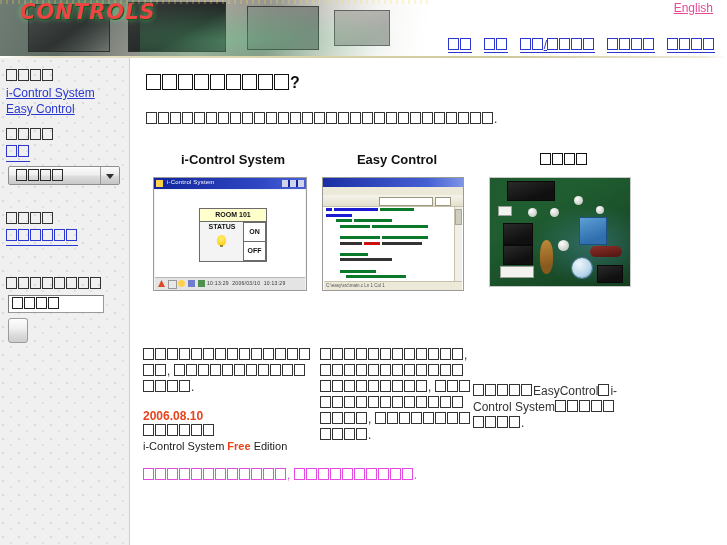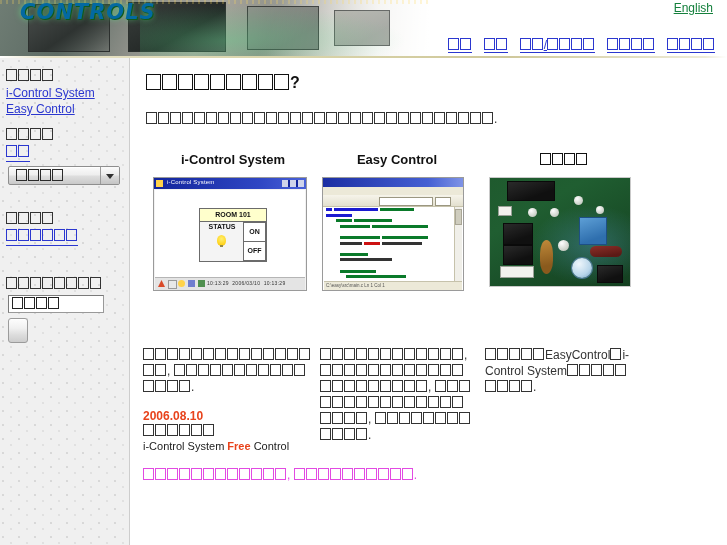--- a/index.html
+++ b/index.html
@@ -85,30 +85,30 @@
     letter-spacing: 1px;
     color: #e9ef2e;
     text-shadow: 1px 1px 0 #4c5a10, 0 0 5px rgba(255,255,120,.65);
   }
   #banner .logo .l2 {
     display: block;
     margin-left: 14px;
     margin-top: 1px;
     font-size: 21px;
     letter-spacing: 1px;
-    color: #0369a1;
+    color: #ef4444;
     text-shadow: 1px 1px 0 #105a1c, 0 0 6px rgba(100,255,140,.6);
   }
 
   
   #english-link {
     position: absolute;
     right: 14px; top: 1px;
     font-size: 12px;
-    color: #15803d;
+    color: #ec4899;
     text-decoration: underline;
     cursor: pointer;
   }
 
   
   #navbar {
     position: absolute;
     left: 0; top: 38px;
     width: 727px;
     height: 20px;
@@ -442,21 +442,21 @@
   }
   .pcbshot .lbl {
     position:absolute; font-size:5px; color:#dfe6d8; letter-spacing:.3px; font-family:"Liberation Sans",sans-serif;
   }
 
   
   #bodytexts { position: relative; margin-top: 6px; }
   .btxt { position: absolute; top: 0; font-size: 12px; line-height: 16px; color: #333333; }
   .btxt.b1 { left: 6px;   width: 172px; }
   .btxt.b2 { left: 183px; width: 155px; }
-  .btxt.b3 { left: 348px; width: 150px; }
+  .btxt.b3 { left: 336px; width: 150px; margin-top: 36px; }
 
   .newsdate { color: #e8431c; font-weight: bold; font-size: 12px; line-height: 16px; margin-top: 13px; }
   .newsline { color: #333333; font-size: 12px; line-height: 15px; }
   .newsprod { color: #222222; font-size: 11px; line-height: 15px; }
   .newsprod .free { color: #e8431c; font-weight: bold; }
 
   #footnote {
     position: absolute;
     left: 12px; top: 409px;
     font-size: 12px;
@@ -616,21 +616,21 @@
       </div>
     </div>
   </div>
 
   <div id="bodytexts">
     <div class="btxt b1">
       <div id="b1p"><span class="tofu"></span><span class="tofu"></span><span class="tofu"></span><span class="tofu"></span><span class="tofu"></span><span class="tofu"></span><span class="tofu"></span><span class="tofu"></span><span class="tofu"></span><span class="tofu"></span><span class="tofu"></span><span class="tofu"></span><span class="tofu"></span><span class="tofu"></span><span class="tofu"></span><span class="tofu"></span>, <span class="tofu"></span><span class="tofu"></span><span class="tofu"></span><span class="tofu"></span><span class="tofu"></span><span class="tofu"></span><span class="tofu"></span><span class="tofu"></span><span class="tofu"></span><span class="tofu"></span><span class="tofu"></span><span class="tofu"></span><span class="tofu"></span><span class="tofu"></span><span class="tofu"></span>.</div>
       <div class="newsdate">2006.08.10</div>
       <div class="newsline"><span class="tofu"></span><span class="tofu"></span><span class="tofu"></span><span class="tofu"></span><span class="tofu"></span><span class="tofu"></span></div>
       <div class="newsprod">
-        <span>i-Control System </span><span class="free">Free</span><span> Control</span>
+        <span>i-Control System </span><span class="free">Free</span><span> Edition</span>
       </div>
     </div>
     <div class="btxt b2" id="b2p"><span class="tofu"></span><span class="tofu"></span><span class="tofu"></span><span class="tofu"></span><span class="tofu"></span><span class="tofu"></span><span class="tofu"></span><span class="tofu"></span><span class="tofu"></span><span class="tofu"></span><span class="tofu"></span><span class="tofu"></span>, <span class="tofu"></span><span class="tofu"></span><span class="tofu"></span><span class="tofu"></span><span class="tofu"></span><span class="tofu"></span><span class="tofu"></span><span class="tofu"></span><span class="tofu"></span><span class="tofu"></span><span class="tofu"></span><span class="tofu"></span><span class="tofu"></span><span class="tofu"></span><span class="tofu"></span><span class="tofu"></span><span class="tofu"></span><span class="tofu"></span><span class="tofu"></span><span class="tofu"></span><span class="tofu"></span>, <span class="tofu"></span><span class="tofu"></span><span class="tofu"></span><span class="tofu"></span><span class="tofu"></span><span class="tofu"></span><span class="tofu"></span><span class="tofu"></span><span class="tofu"></span><span class="tofu"></span><span class="tofu"></span><span class="tofu"></span><span class="tofu"></span><span class="tofu"></span><span class="tofu"></span><span class="tofu"></span><span class="tofu"></span><span class="tofu"></span><span class="tofu"></span>, <span class="tofu"></span><span class="tofu"></span><span class="tofu"></span><span class="tofu"></span><span class="tofu"></span><span class="tofu"></span><span class="tofu"></span><span class="tofu"></span><span class="tofu"></span><span class="tofu"></span><span class="tofu"></span><span class="tofu"></span>.</div>
     <div class="btxt b3" id="b3p"><span class="tofu"></span><span class="tofu"></span><span class="tofu"></span><span class="tofu"></span><span class="tofu"></span>EasyControl<span class="tofu"></span>i-Control System<span class="tofu"></span><span class="tofu"></span><span class="tofu"></span><span class="tofu"></span><span class="tofu"></span><span class="tofu"></span><span class="tofu"></span><span class="tofu"></span><span class="tofu"></span>.</div>
   </div>
 
   <div id="footnote"><span class="tofu"></span><span class="tofu"></span><span class="tofu"></span><span class="tofu"></span><span class="tofu"></span><span class="tofu"></span><span class="tofu"></span><span class="tofu"></span><span class="tofu"></span><span class="tofu"></span><span class="tofu"></span><span class="tofu"></span>, <span class="tofu"></span><span class="tofu"></span><span class="tofu"></span><span class="tofu"></span><span class="tofu"></span><span class="tofu"></span><span class="tofu"></span><span class="tofu"></span><span class="tofu"></span><span class="tofu"></span>.</div>
 </div>
 
 </body></html>

